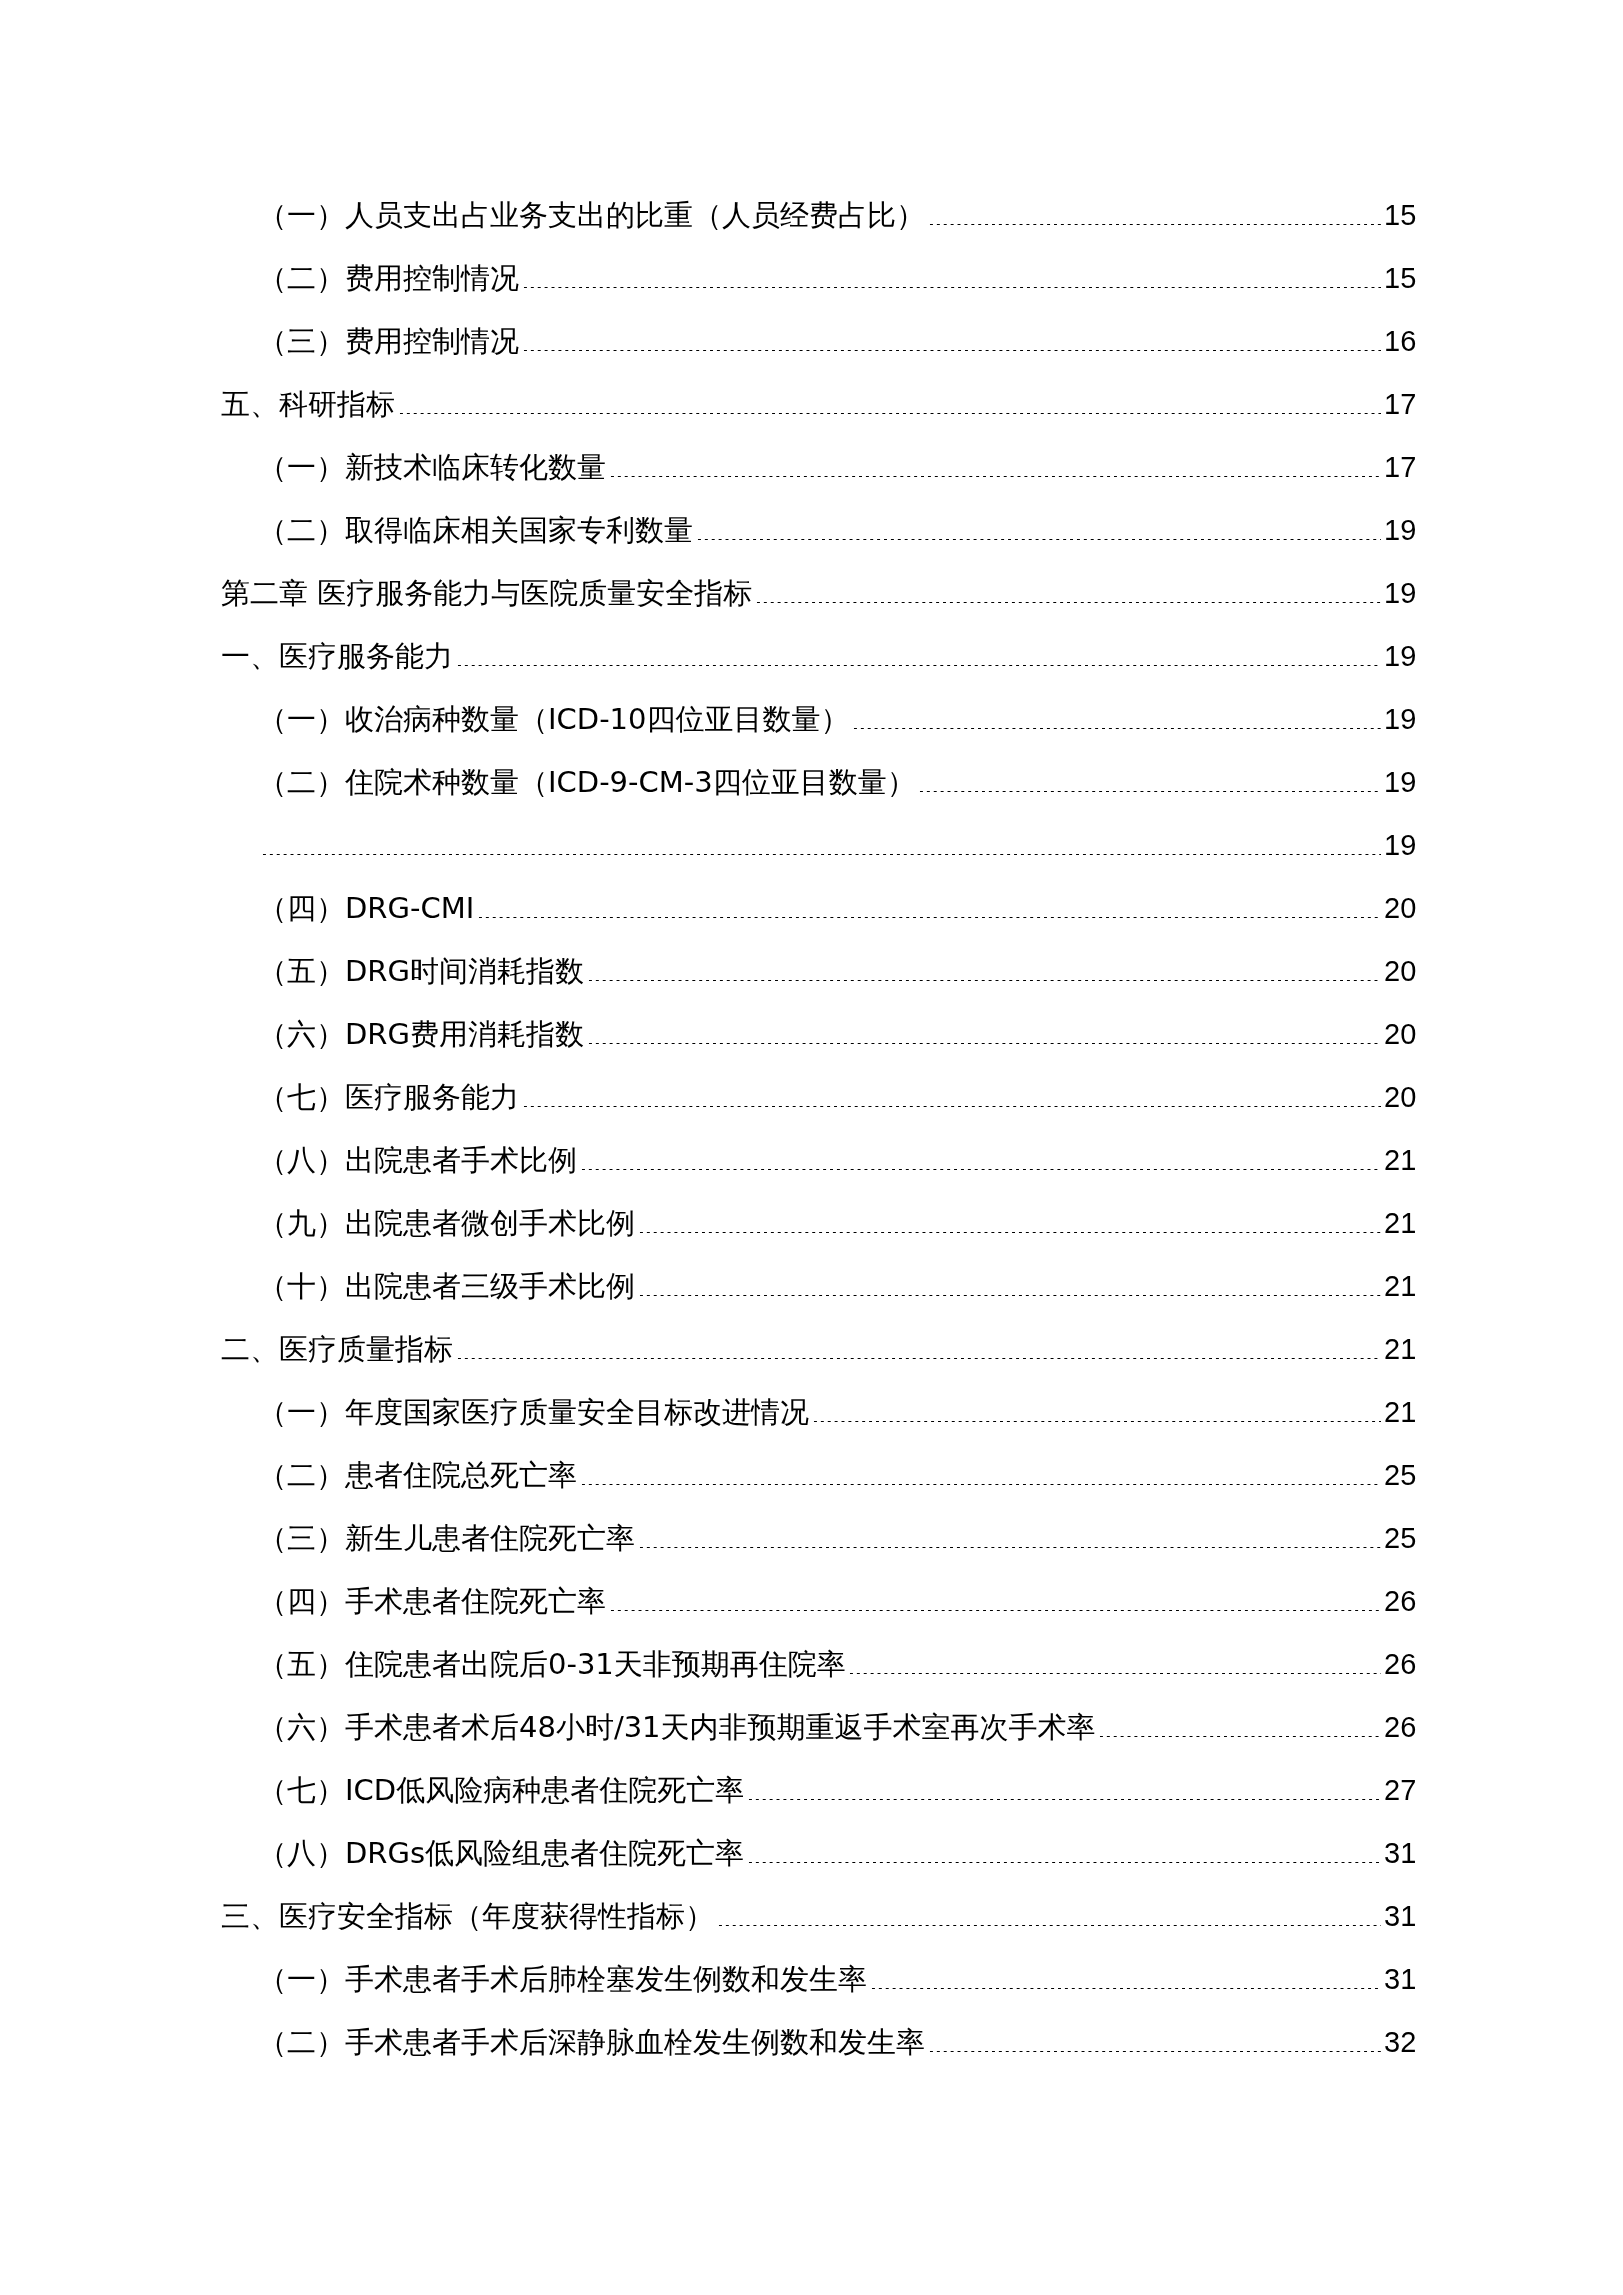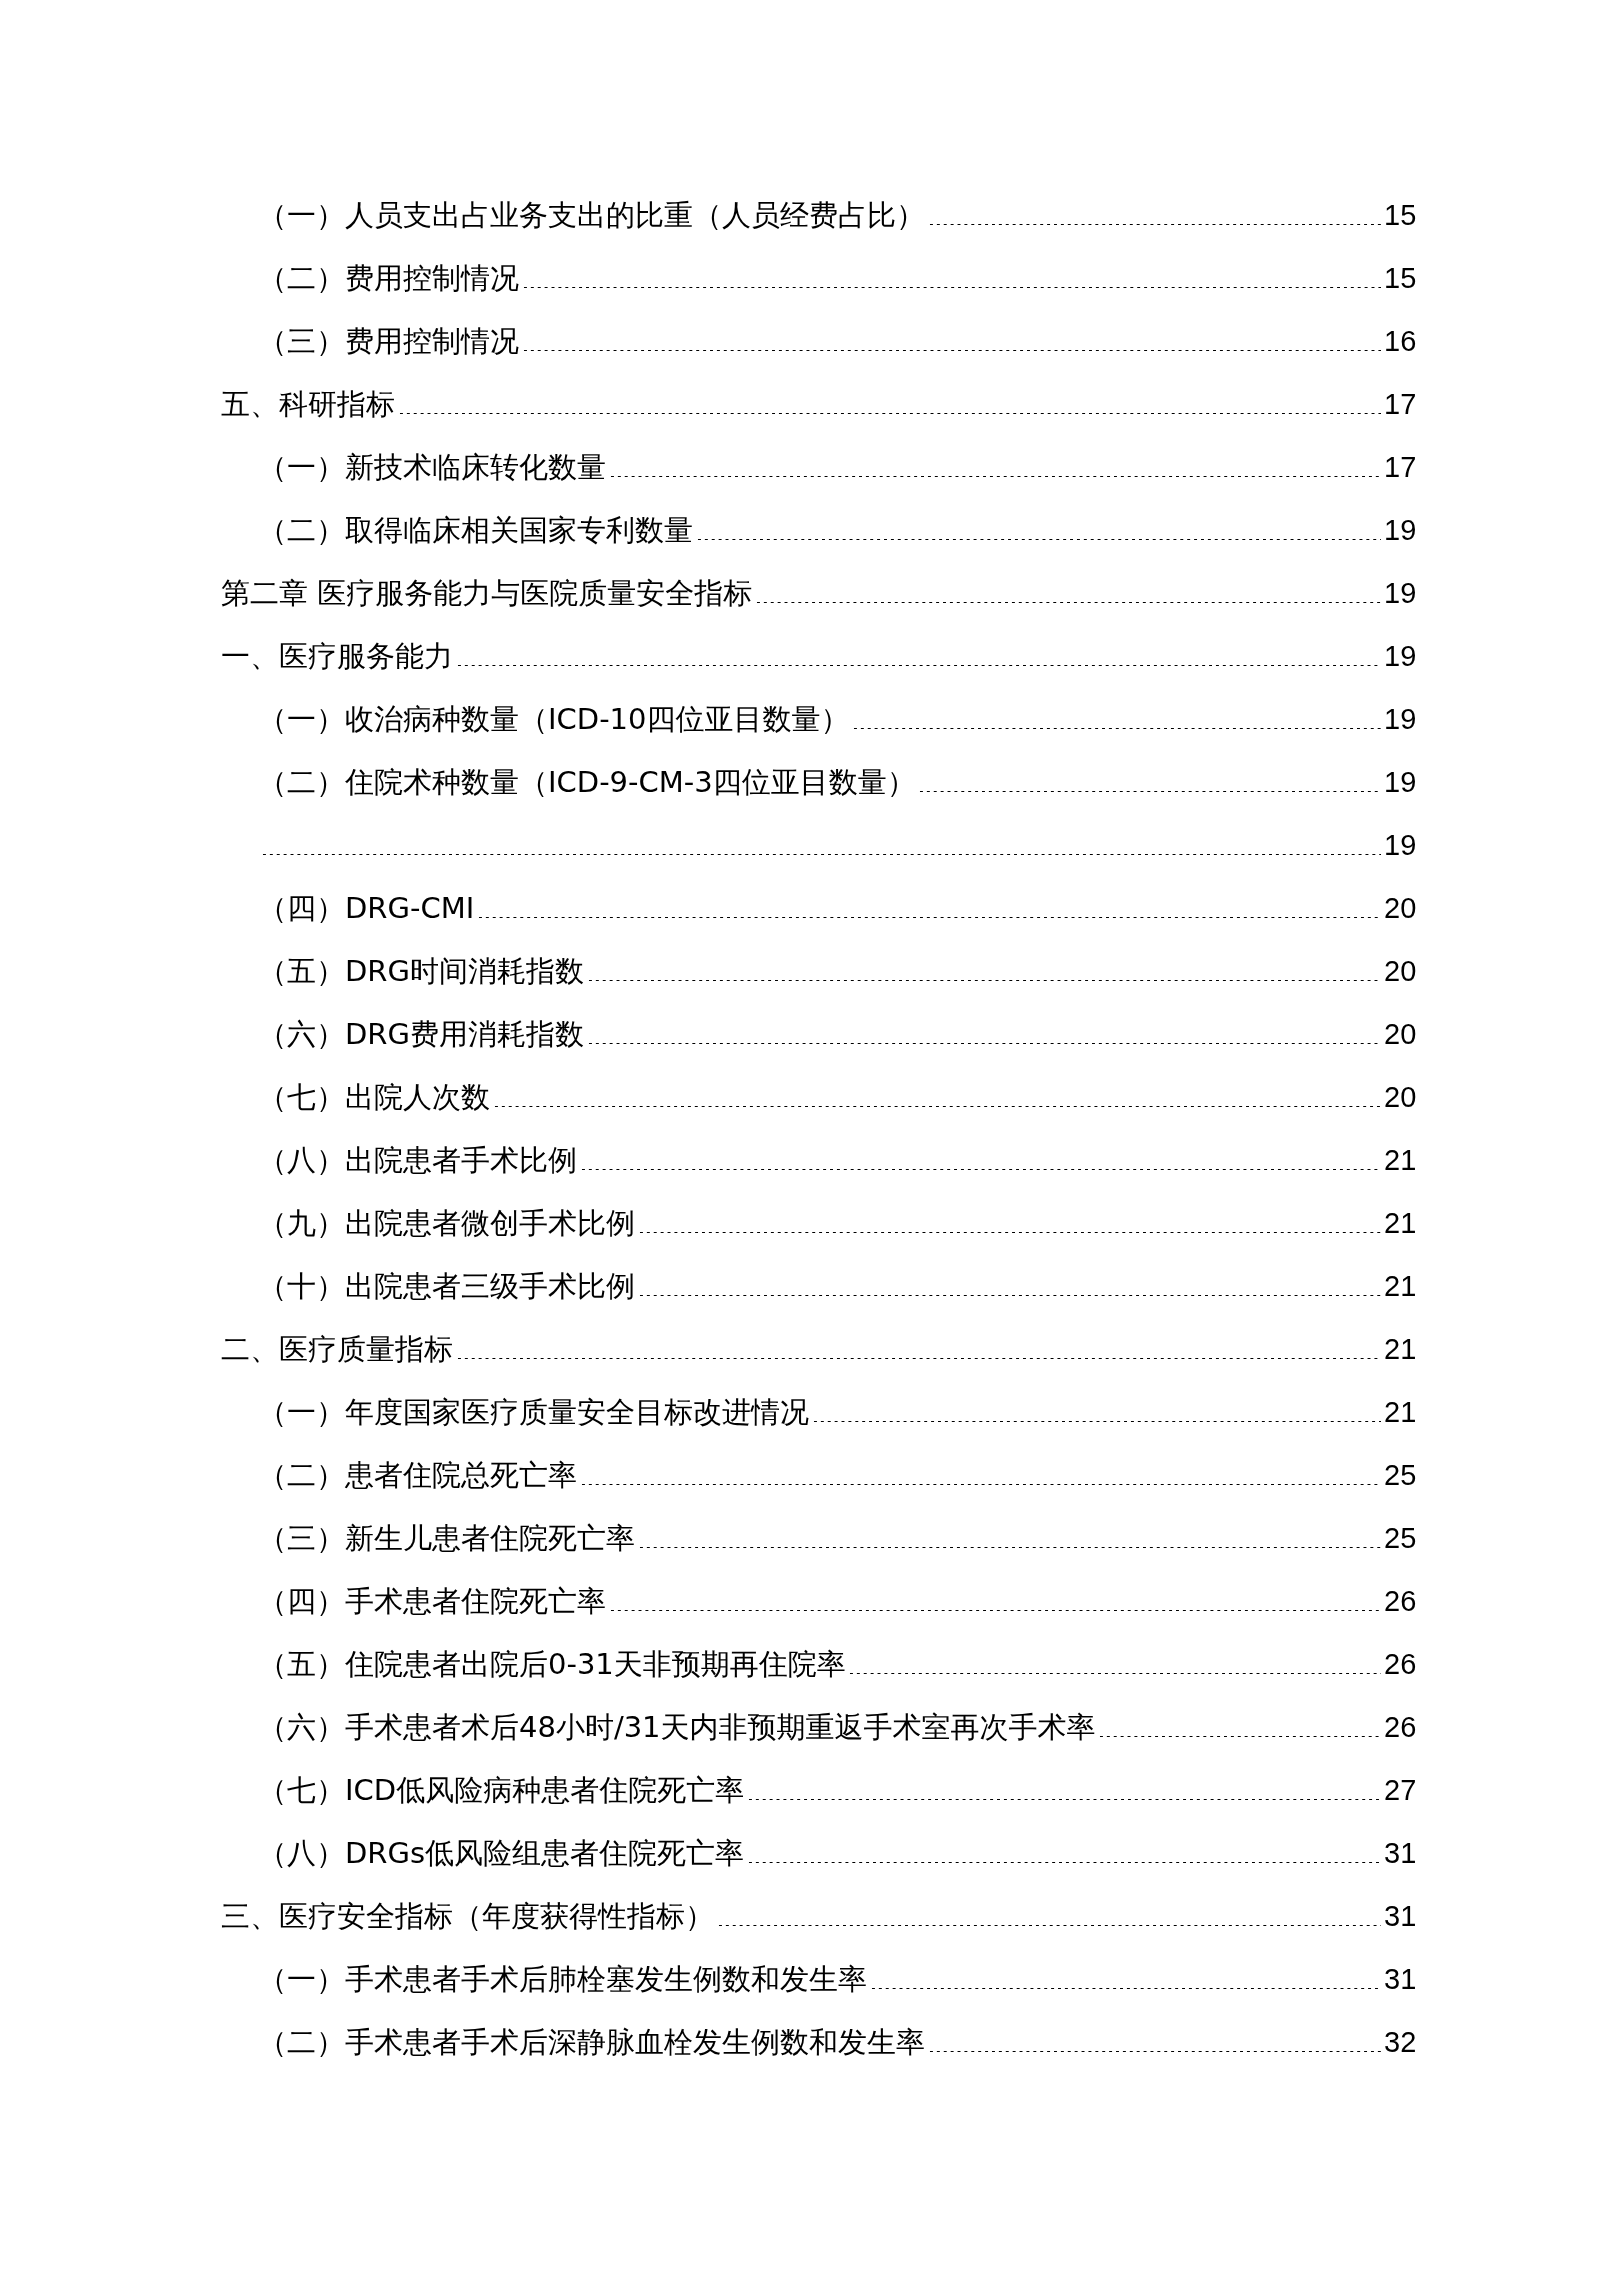--- a/index.html
+++ b/index.html
@@ -128,21 +128,21 @@
       <span class="toc-label">（五）DRG时间消耗指数</span>
       <span class="toc-leader"></span>
       <span class="toc-page">20</span>
     </div>
   <div class="toc-entry level-2">
       <span class="toc-label">（六）DRG费用消耗指数</span>
       <span class="toc-leader"></span>
       <span class="toc-page">20</span>
     </div>
   <div class="toc-entry level-2">
-      <span class="toc-label">（七）出院人次数</span>
+      <span class="toc-label">（七）医疗服务能力</span>
       <span class="toc-leader"></span>
       <span class="toc-page">20</span>
     </div>
   <div class="toc-entry level-2">
       <span class="toc-label">（八）出院患者手术比例</span>
       <span class="toc-leader"></span>
       <span class="toc-page">21</span>
     </div>
   <div class="toc-entry level-2">
       <span class="toc-label">（九）出院患者微创手术比例</span>

